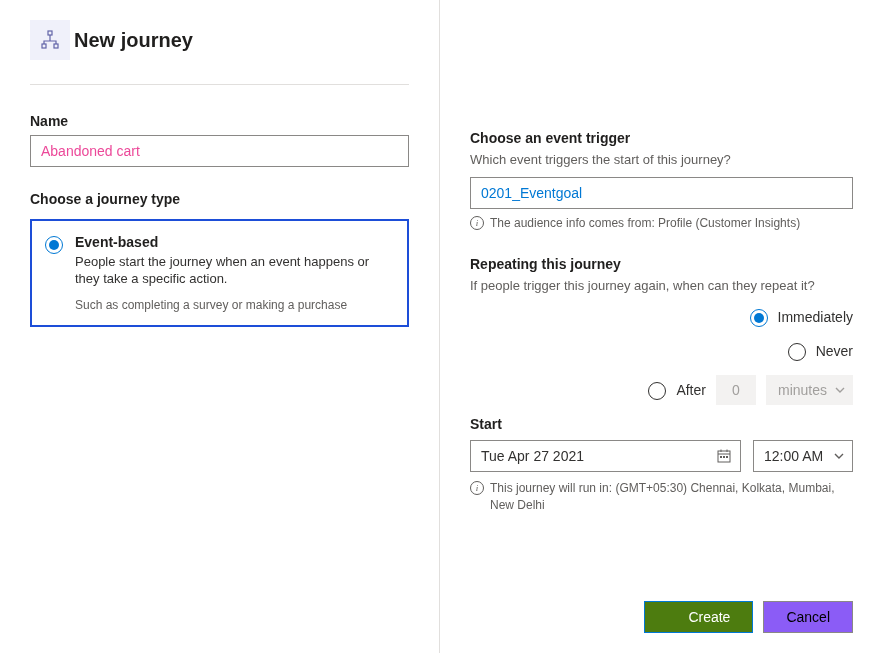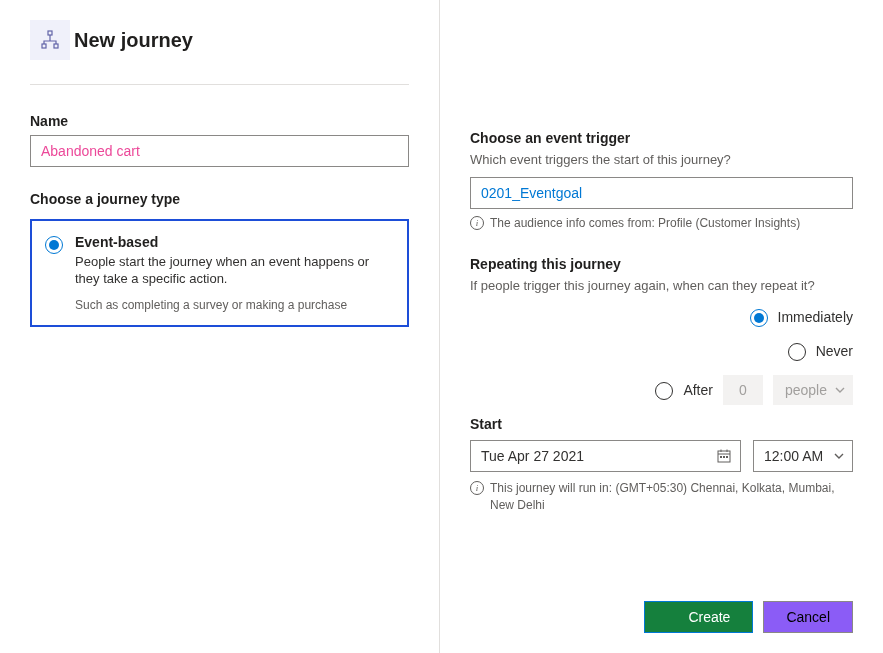--- a/index.html
+++ b/index.html
@@ -217,21 +217,21 @@
     .btn {
       height: 32px;
       padding: 0 22px;
       font-size: 14px;
       font-family: inherit;
       cursor: pointer;
       border: 1px solid #8a8886;
       background: #8b5cf6;
     }
     .btn.primary {
-      background: #15803d;
+      background: #4d7c0f;
       color: #fff;
       border-color: #0078d4;
       padding-left: 43px;
     }
     svg { display: block; }
   </style>
 </head>
 <body>
 
 <div class="container">
@@ -284,21 +284,21 @@
         </div>
         <div class="radio-row">
           <div class="radio"></div>
           <span class="radio-label">Never</span>
         </div>
         <div class="radio-row">
           <div class="radio"></div>
           <span class="radio-label">After</span>
           <div class="after-num">0</div>
           <div class="after-unit">
-            <span>people</span>
+            <span>minutes</span>
             <svg width="10" height="6" viewBox="0 0 10 6">
                 <path d="M1 1 L5 5 L9 1" fill="none" stroke="#a19f9d" stroke-width="1.4"></path>
               </svg>
           </div>
         </div>
       </div>
 
       <div class="section-label" style="margin-bottom:8px;">Start</div>
       <div class="start-row">
         <div class="date-input">

